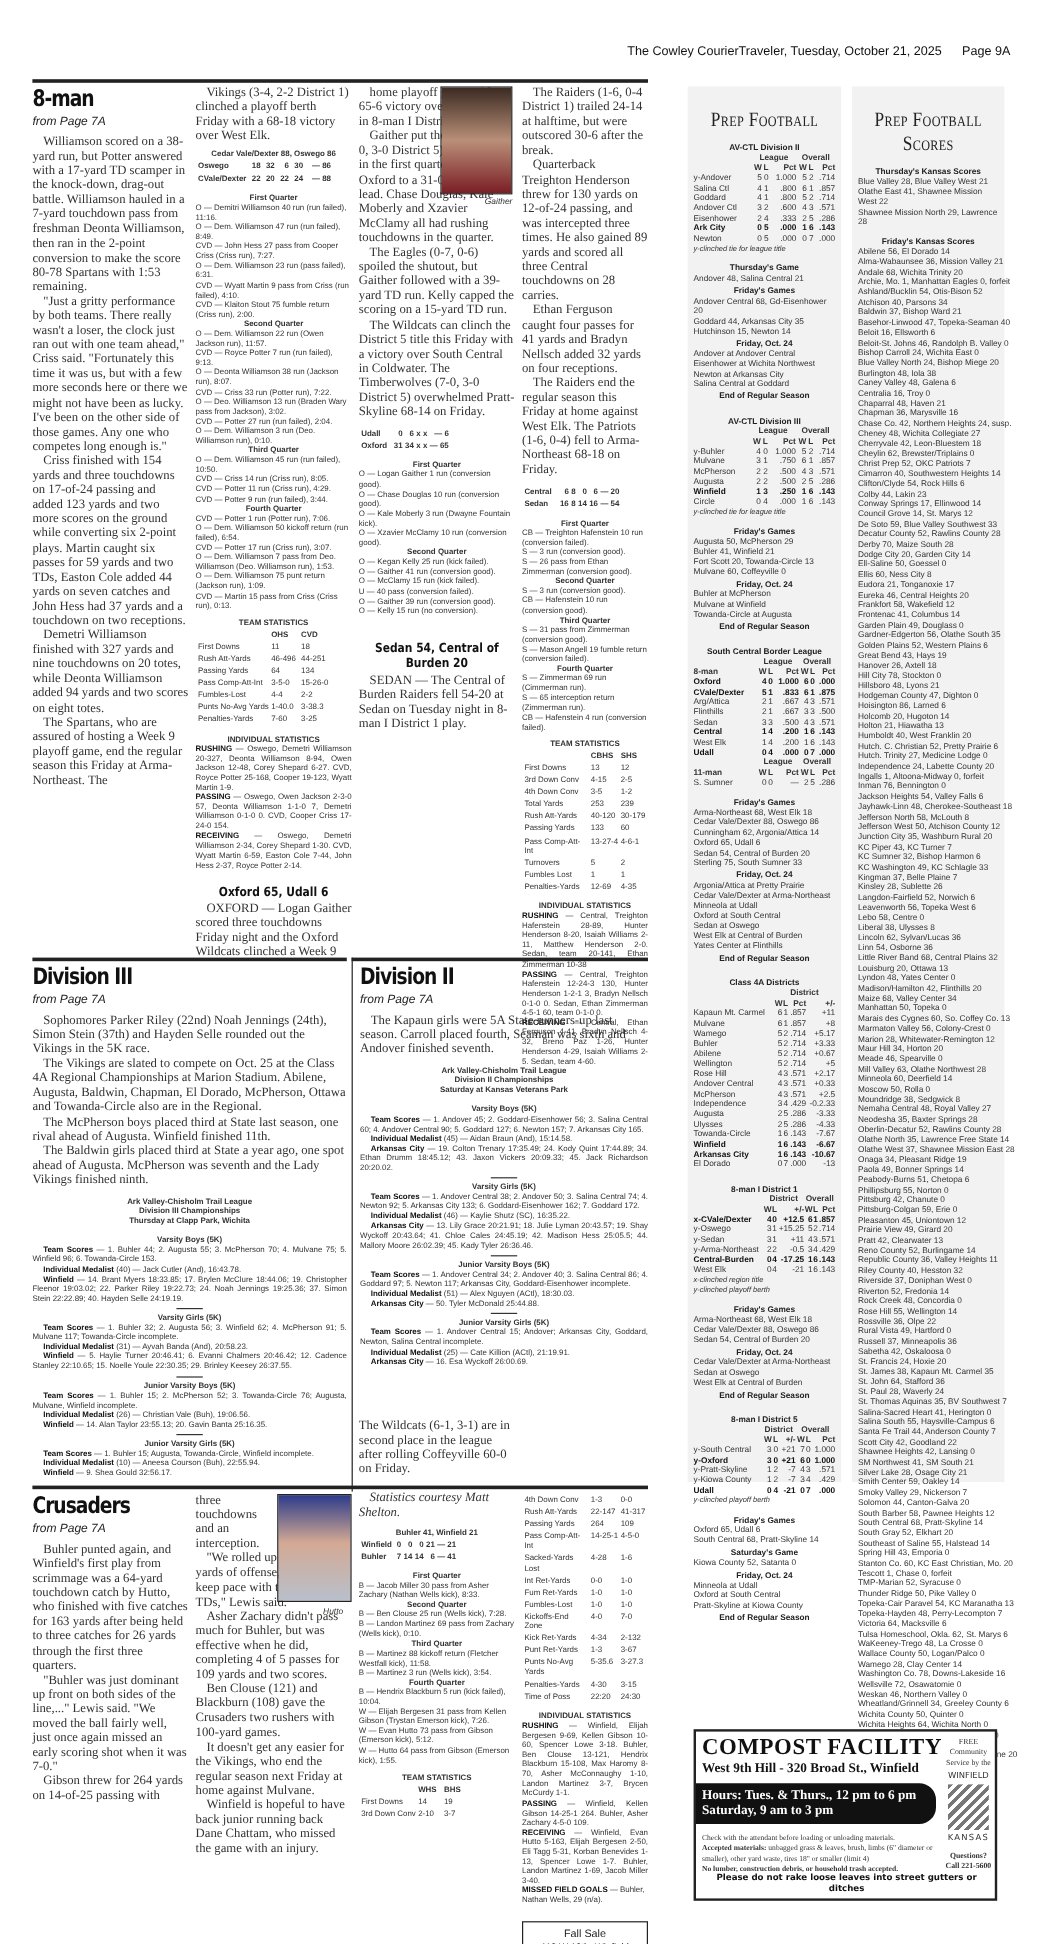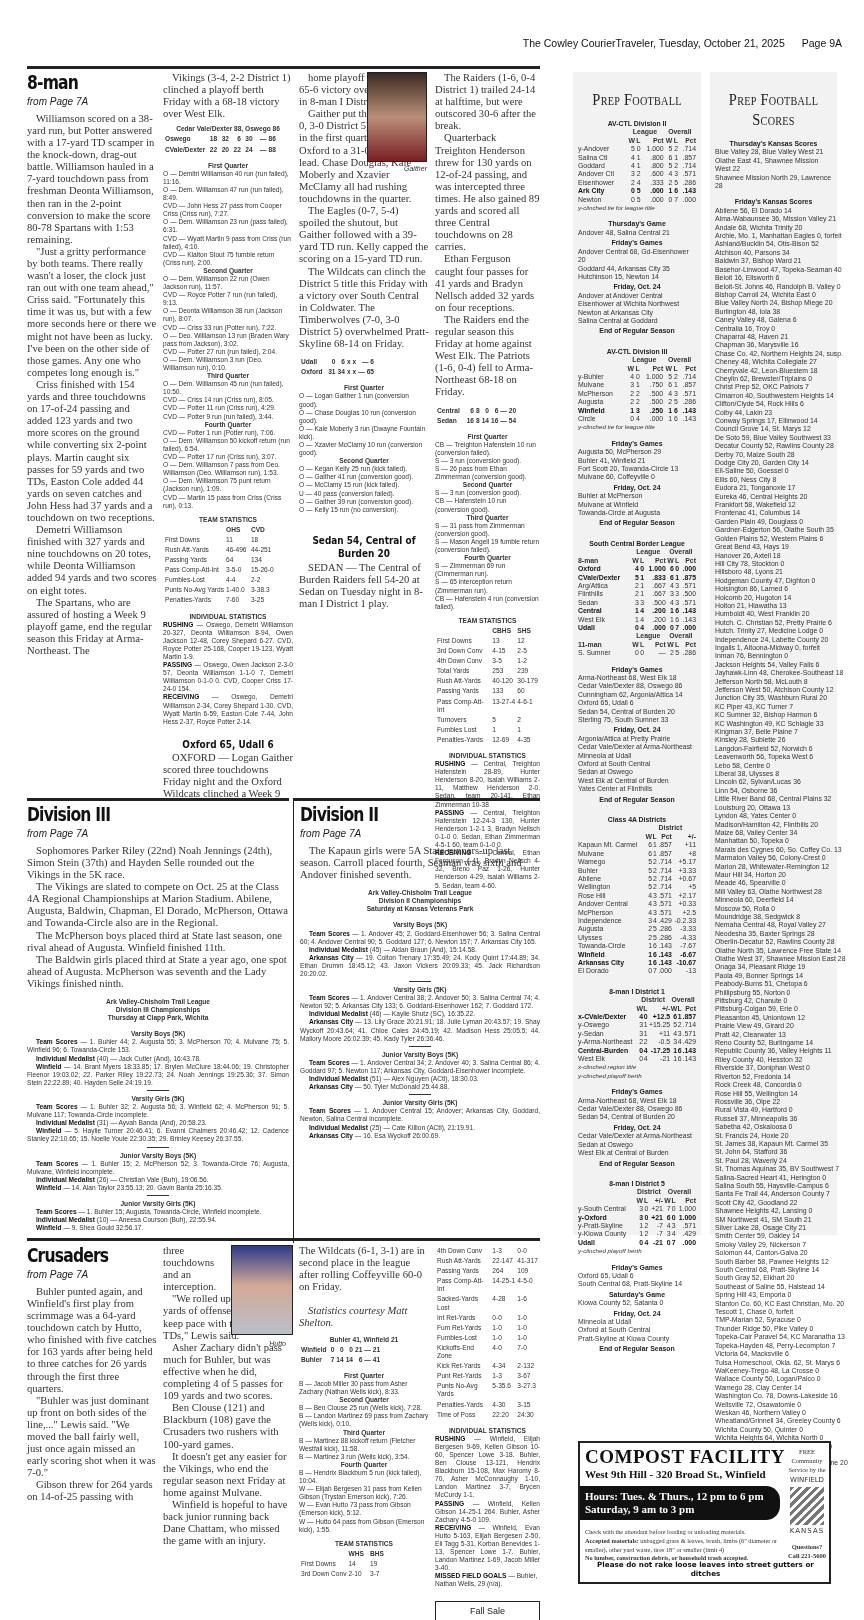--- a/index.html
+++ b/index.html
@@ -169,21 +169,21 @@
       <p>OXFORD — Logan Gaither scored three touchdowns Friday night and the Oxford Wildcats clinched a Week 9</p>
     </div>
 </div>
 
 <div class="abs" style="left:299px;top:72px;width:130px">
   <div class="abs photo" style="left:68px;top:0;width:60px;height:90px"></div>
   <div class="abs cap" style="left:68px;top:93px;width:60px">Gaither</div>
   <div class="body" id="em-col3">
       <p>home playoff game with a 65-6 victory over rival Udall in 8-man I District 5 action.</p>
       <p>Gaither put the Wildcats (6-0, 3-0 District 5) on the board in the first quarter, helping Oxford to a 31-0 halftime lead. Chase Douglas, Kale Moberly and Xzavier McClamy all had rushing touchdowns in the quarter.</p>
-      <p>The Eagles (0-7, 5-4) spoiled the shutout, but Gaither followed with a 39-yard TD run. Kelly capped the scoring on a 15-yard TD run.</p>
+      <p>The Eagles (0-7, 0-6) spoiled the shutout, but Gaither followed with a 39-yard TD run. Kelly capped the scoring on a 15-yard TD run.</p>
       <p>The Wildcats can clinch the District 5 title this Friday with a victory over South Central in Coldwater. The Timberwolves (7-0, 3-0 District 5) overwhelmed Pratt-Skyline 68-14 on Friday.</p>
     </div>
   <div class="sm" id="box2" style="margin-top:6px">
       <table>
         <tbody>
           <tr>
             <td style="font-weight:bold;width:40%">Udall</td>
             <td class="num" style="font-weight:bold">0</td>
             <td class="num" style="font-weight:bold">6</td>
             <td class="num" style="font-weight:bold">x</td>
@@ -417,21 +417,21 @@
       <p style="text-indent:0">three touchdowns and an interception.</p>
     </div>
   <div class="body" id="cr-col2">
       <p>"We rolled up over 400 yards of offense, but we didn't keep pace with them scoring TDs," Lewis said.</p>
       <p>Asher Zachary didn't pass much for Buhler, but was effective when he did, completing 4 of 5 passes for 109 yards and two scores.</p>
       <p>Ben Clouse (121) and Blackburn (108) gave the Crusaders two rushers with 100-yard games.</p>
       <p>It doesn't get any easier for the Vikings, who end the regular season next Friday at home against Mulvane.</p>
       <p>Winfield is hopeful to have back junior running back Dane Chattam, who missed the game with an injury.</p>
     </div>
 </div>
-<div class="abs" style="left:299px;top:1245px;width:130px">
+<div class="abs" style="left:299px;top:1183px;width:130px">
   <div class="body">
       <p style="text-indent:0">The Wildcats (6-1, 3-1) are in second place in the league after rolling Coffeyville 60-0 on Friday.</p>
     </div>
   <div class="body" style="font-style:italic;margin-top:12px">
       <p>Statistics courtesy Matt Shelton.</p>
     </div>
   <div class="sm" id="cr-box" style="margin-top:6px">
       <div class="c">Buhler 41, Winfield 21</div>
       <table>
         <tbody>

